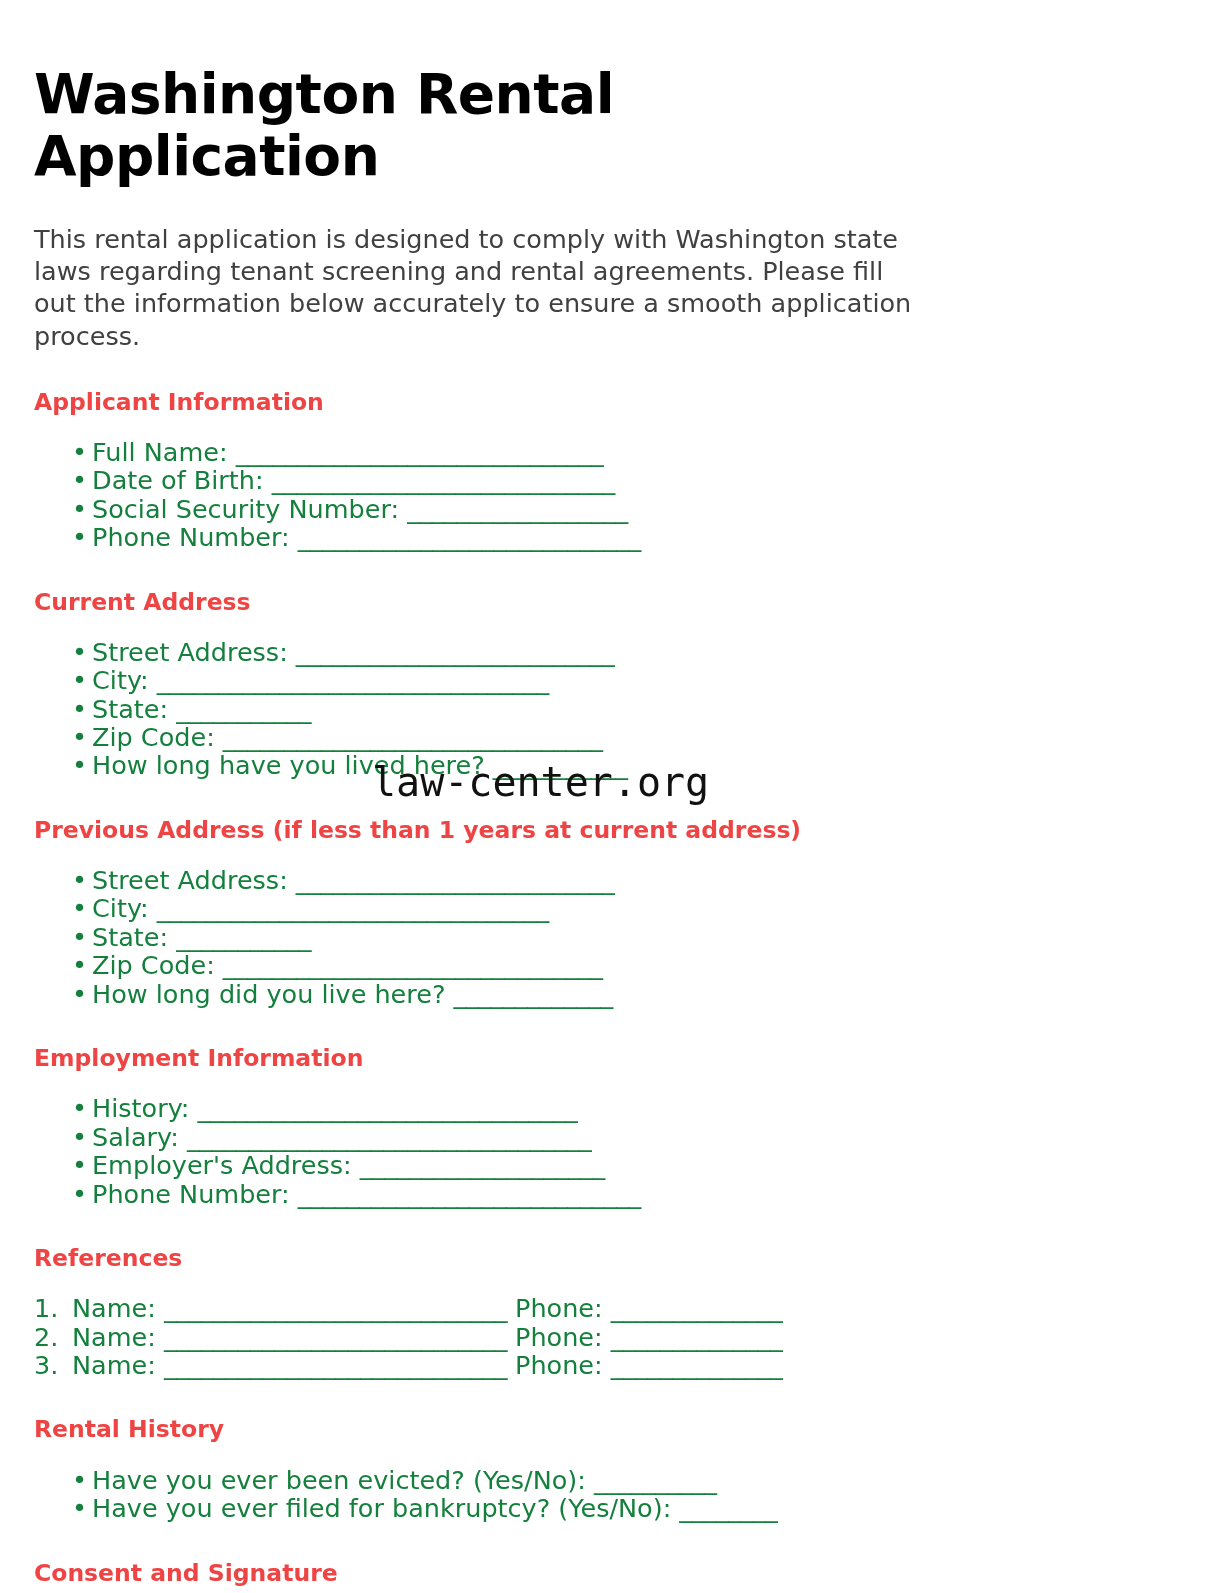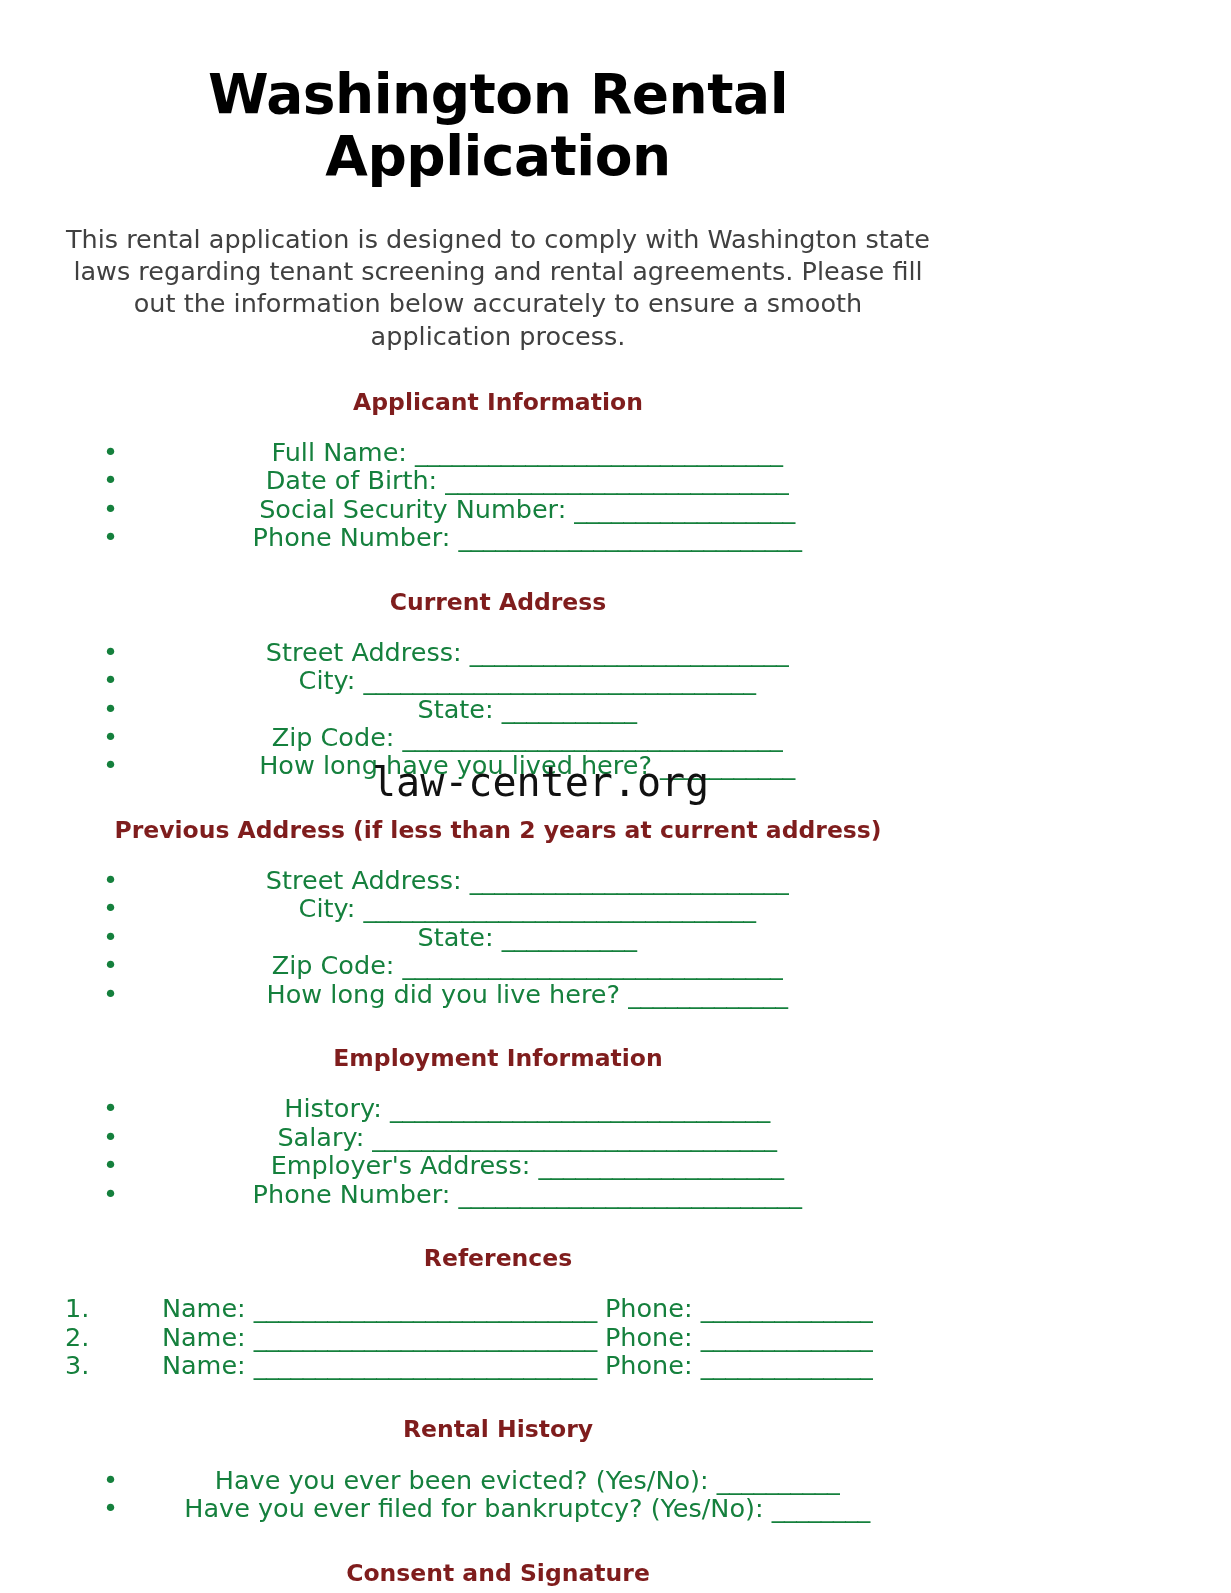--- a/index.html
+++ b/index.html
@@ -17,22 +17,21 @@
     -webkit-font-smoothing: antialiased;
   }
   .page {
     position: absolute;
     left: 0;
     top: 0;
     width: 1031px;
     height: 1593px;
     background: #ffffff;
     box-sizing: border-box;
-    padding: 64px 100px 0 65px;
-    text-align: center;
+    padding: 64px 100px 0 34px;
   }
 
   
   .doc-title {
     font-family: "DejaVu Sans", sans-serif;
     font-weight: bold;
     font-size: 55px;
     line-height: 1.12;
     letter-spacing: -0.5px;
     margin: 0 0 0 0;
@@ -48,21 +47,21 @@
     max-width: 1070px;
     color: #404040;
   }
 
   
   .section-heading {
     font-weight: bold;
     font-size: 23.5px;
     line-height: 1.2;
     margin: 36px 0 0 0;
-    color: #7f1d1d;
+    color: #ef4444;
   }
 
   
   ul.field-list,
   ol.field-list {
     margin: 22px 0 0 0;
     padding: 0 0 0 0;
     list-style: none;
   }
   ul.field-list > li,
@@ -135,21 +134,21 @@
 
   <h2 class="section-heading">Current Address</h2>
   <ul class="field-list">
     <li><span>Street Address:</span> <span class="blank">__________________________</span></li>
     <li><span>City:</span> <span class="blank">________________________________</span></li>
     <li><span>State:</span> <span class="blank">___________</span></li>
     <li><span>Zip Code:</span> <span class="blank">_______________________________</span></li>
     <li><span>How long have you lived here?</span> <span class="blank">___________</span></li>
   </ul>
 
-  <h2 class="section-heading">Previous Address (if less than 2 years at current address)</h2>
+  <h2 class="section-heading">Previous Address (if less than 1 years at current address)</h2>
   <ul class="field-list">
     <li><span>Street Address:</span> <span class="blank">__________________________</span></li>
     <li><span>City:</span> <span class="blank">________________________________</span></li>
     <li><span>State:</span> <span class="blank">___________</span></li>
     <li><span>Zip Code:</span> <span class="blank">_______________________________</span></li>
     <li><span>How long did you live here?</span> <span class="blank">_____________</span></li>
   </ul>
 
   <h2 class="section-heading">Employment Information</h2>
   <ul class="field-list">

